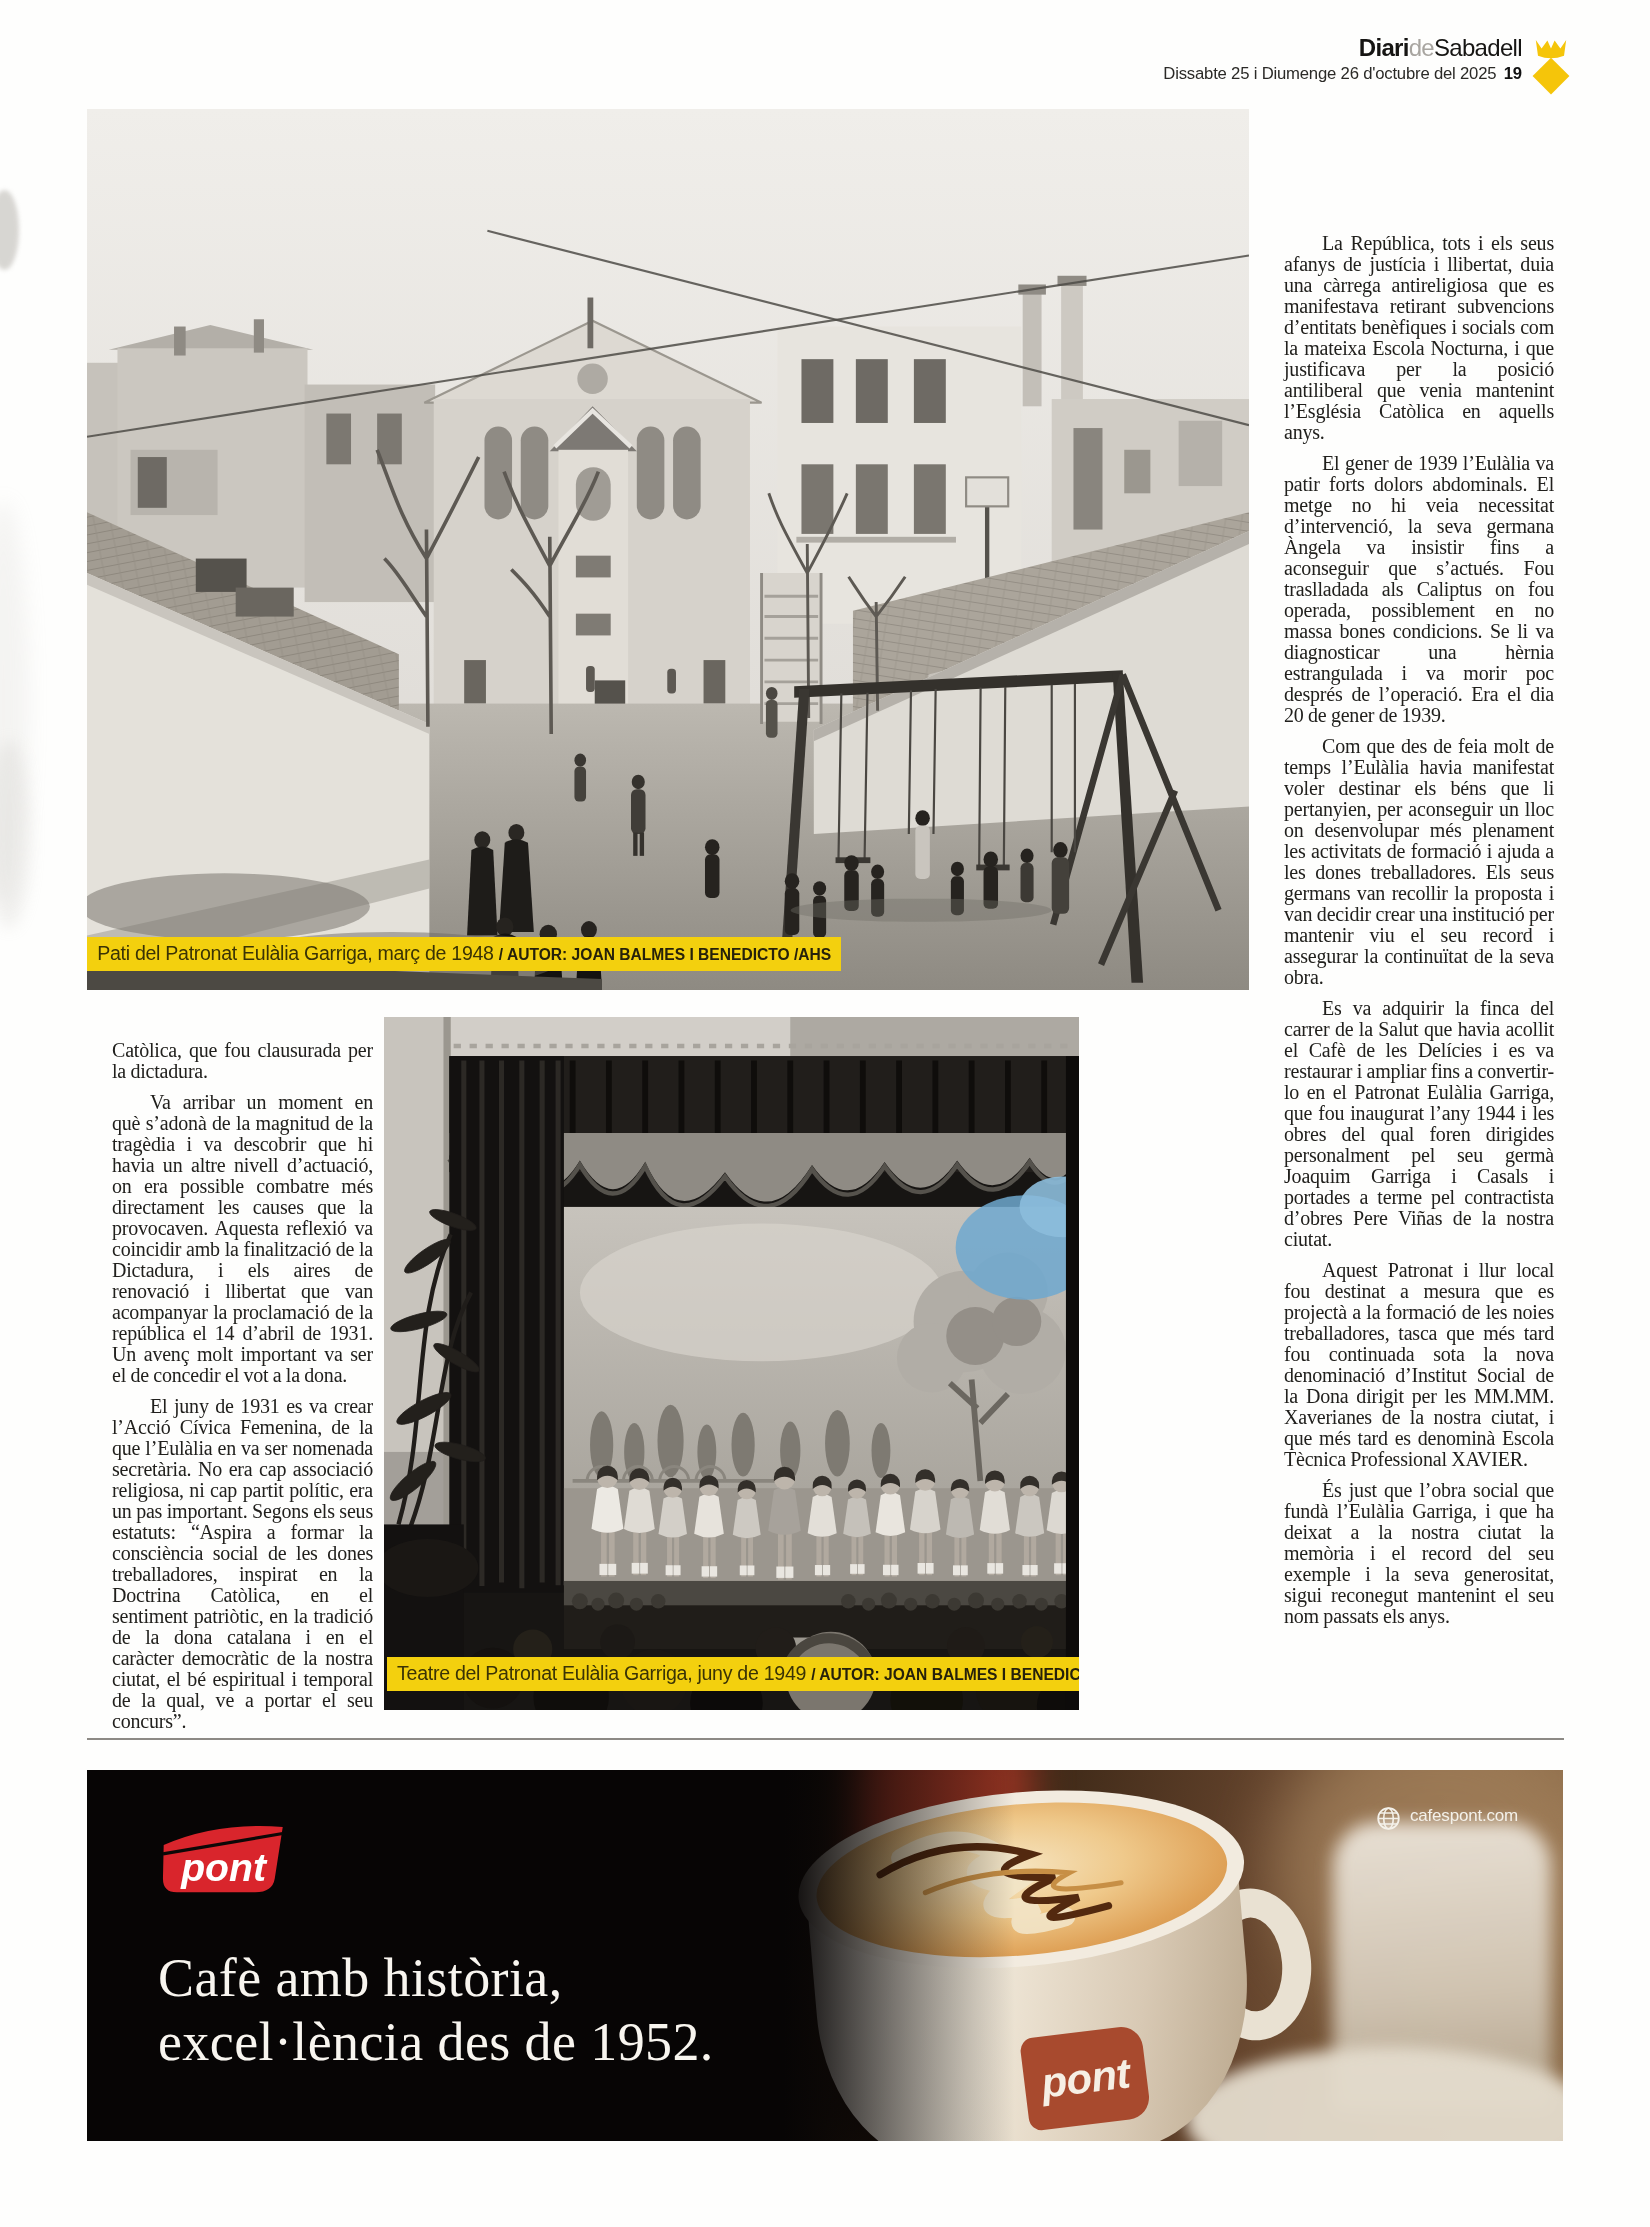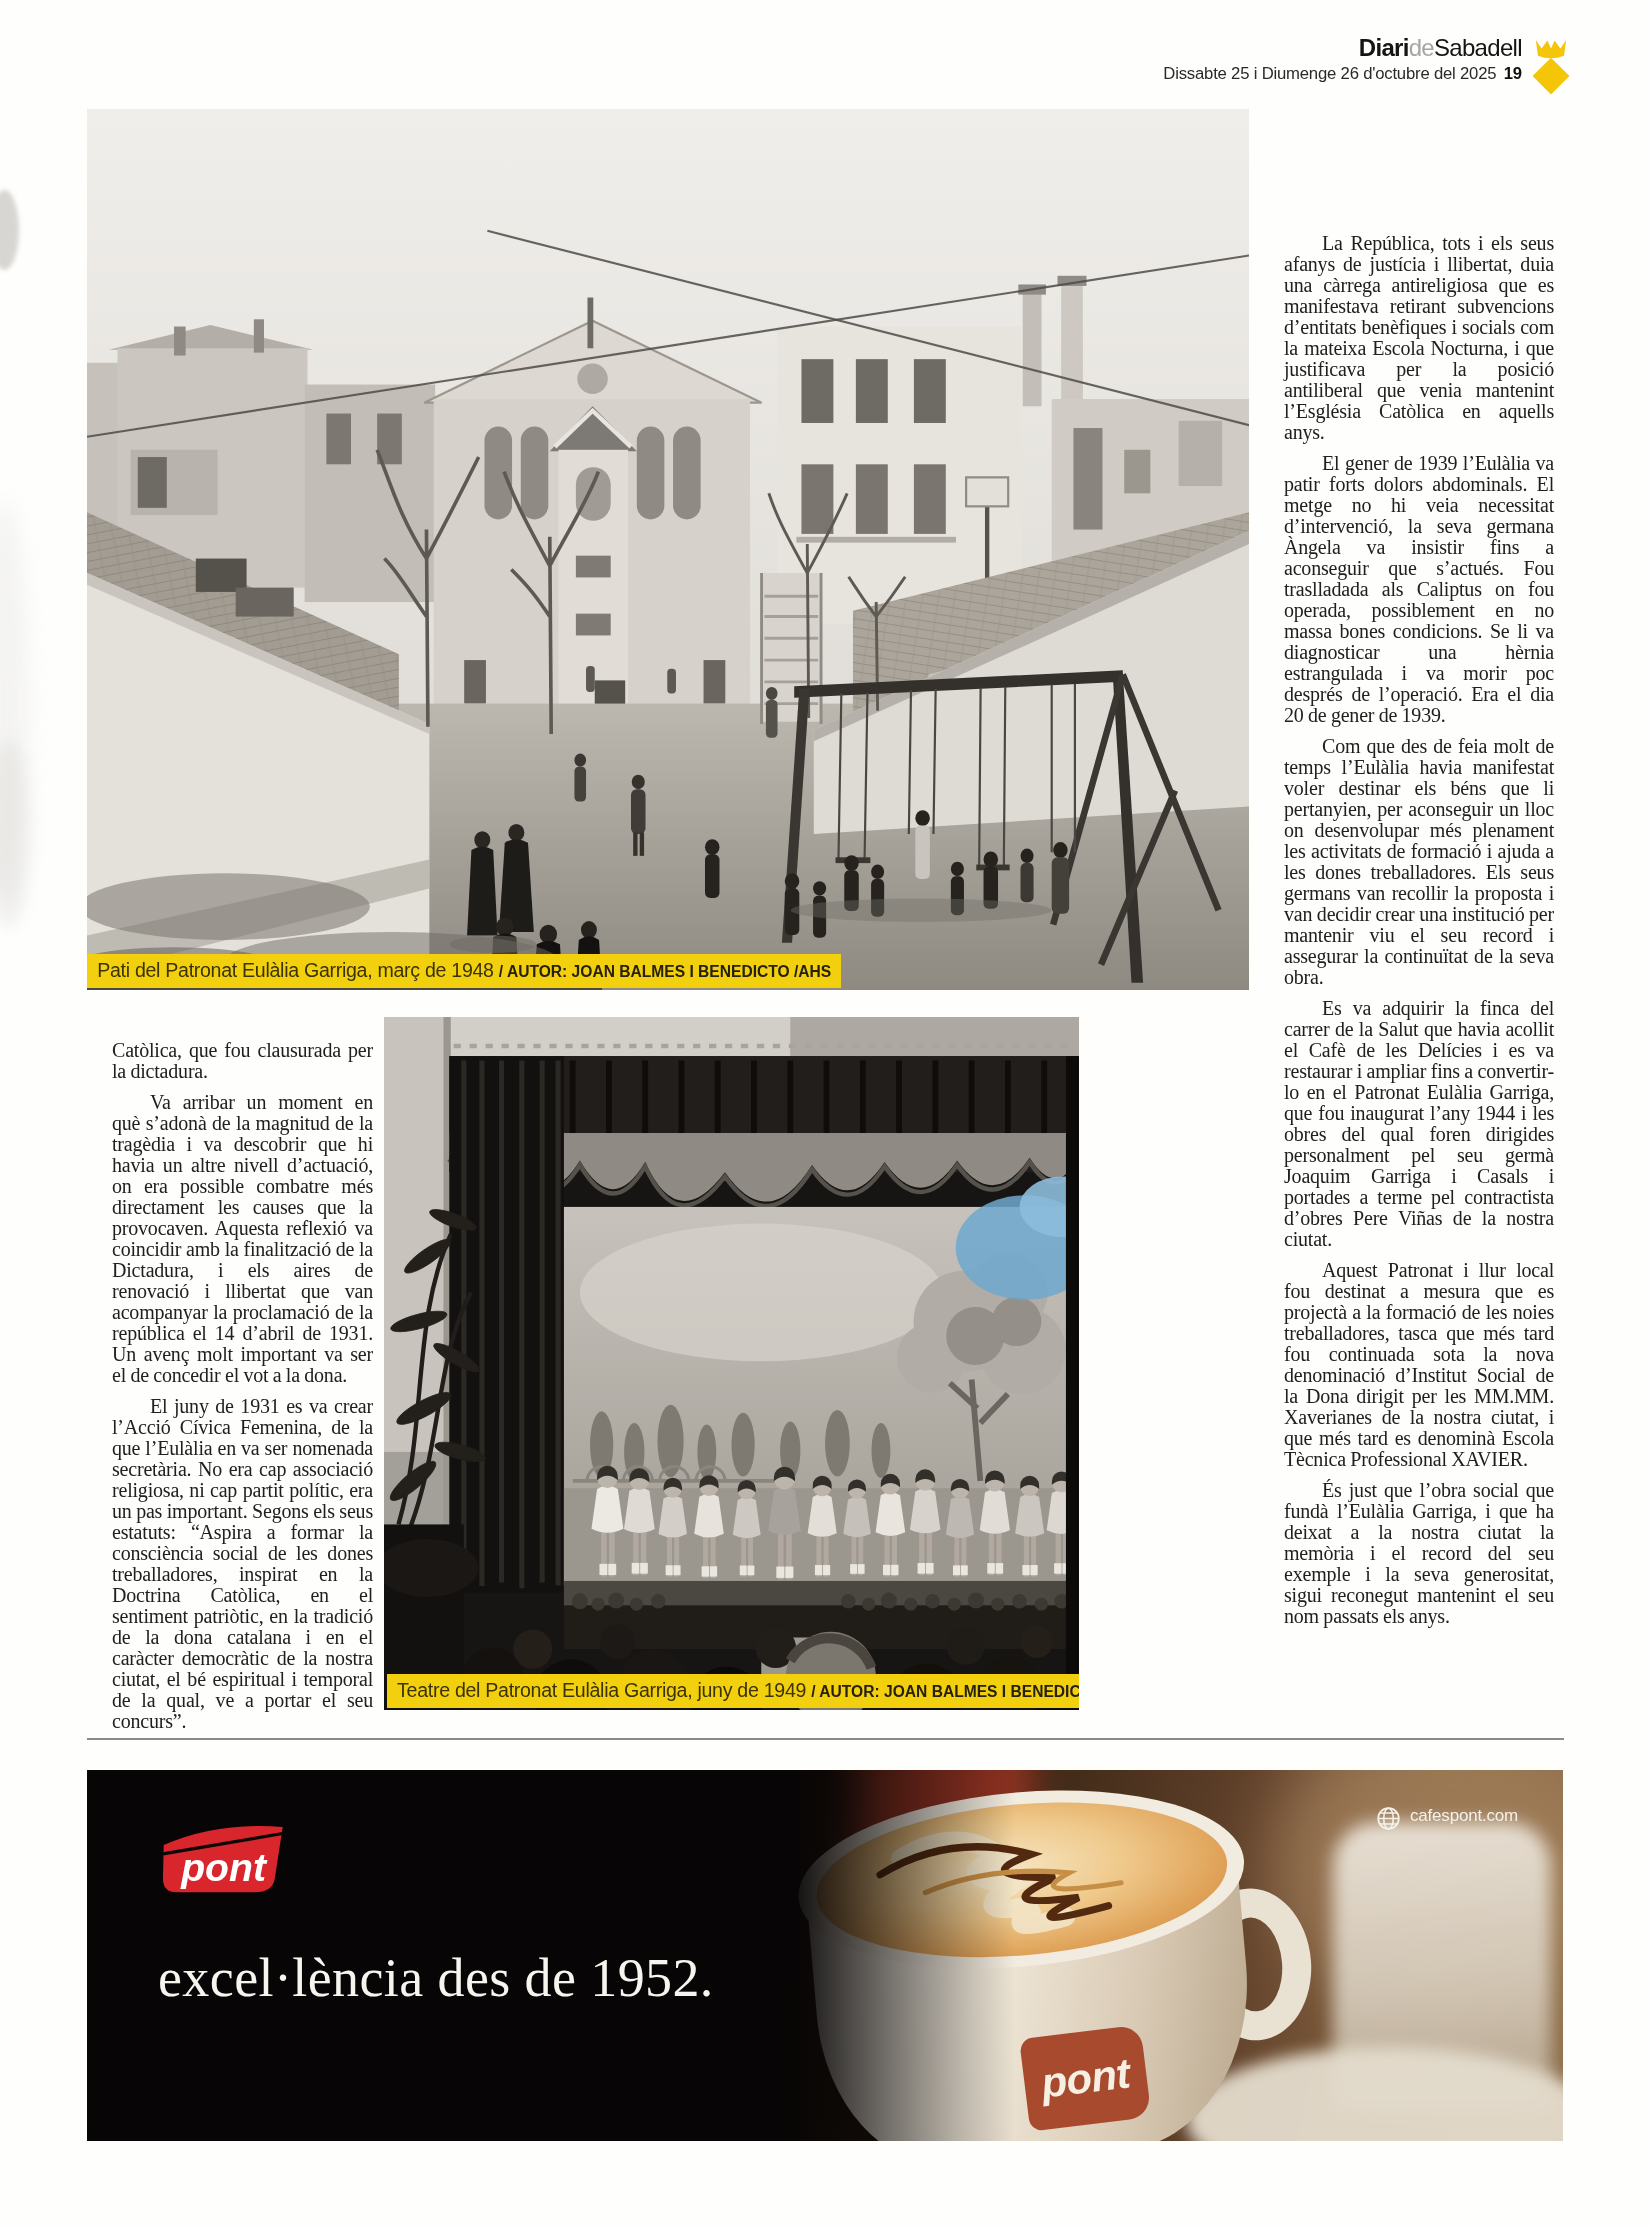--- a/index.html
+++ b/index.html
@@ -23,21 +23,21 @@
   .pageno{font-weight:700;margin-left:7.3px;color:#111;}
   .emblem{margin-top:1.5px;}
 
   
   figure{margin:0;padding:0;}
   .photo{position:absolute;overflow:hidden;background:#dcdad6;}
   .photo1{left:87px;top:109px;width:1162px;height:881px;}
   .photo2{left:384px;top:1017px;width:695px;height:693px;}
   .photo svg{display:block;}
 
-  .caption{position:absolute;bottom:2px;background:#f3d00e;color:#3a3305;
+  .caption{position:absolute;bottom:19px;background:#f3d00e;color:#3a3305;
            font-family:"Liberation Sans",sans-serif;font-size:19.6px;line-height:32px;
            padding:0 10.2px;white-space:nowrap;letter-spacing:-0.3px;}
   .photo1 .caption{left:0;}
   .photo2 .caption{left:2.9px;}
   .credit{font-weight:700;font-size:15.6px;color:#26210a;letter-spacing:0;}
 
   
   .col{position:absolute;text-align:justify;overflow:hidden;
        font-size:20px;line-height:21px;letter-spacing:-0.2px;word-spacing:-0.4px;color:#21201d;}
   .col p{margin:10px;text-indent:38px;}
@@ -493,18 +493,19 @@
         </svg>
         <span>cafespont.com</span>
       </div>
     </div>
     <svg class="pont-logo" width="135" height="80" viewBox="0 0 186 110">
       <path d="M12 40 Q85 8 176 15 L165 86 Q162 105 138 105 L30 105 Q10 105 11 84 Z" fill="#d9252c"></path>
       <path d="M11 52 L176 24" stroke="#0c0807" stroke-width="4.5" fill="none"></path>
       <text x="36" y="90" font-family="Liberation Sans, sans-serif" font-style="italic" font-weight="700" font-size="54" fill="#ffffff">pont</text>
     </svg>
     <div class="ad-headline">
+      <div>Cafè amb història,</div>
       <div>excel·lència des de 1952.</div>
     </div>
   </section>
 
 </div>
 
 
 </body></html>

